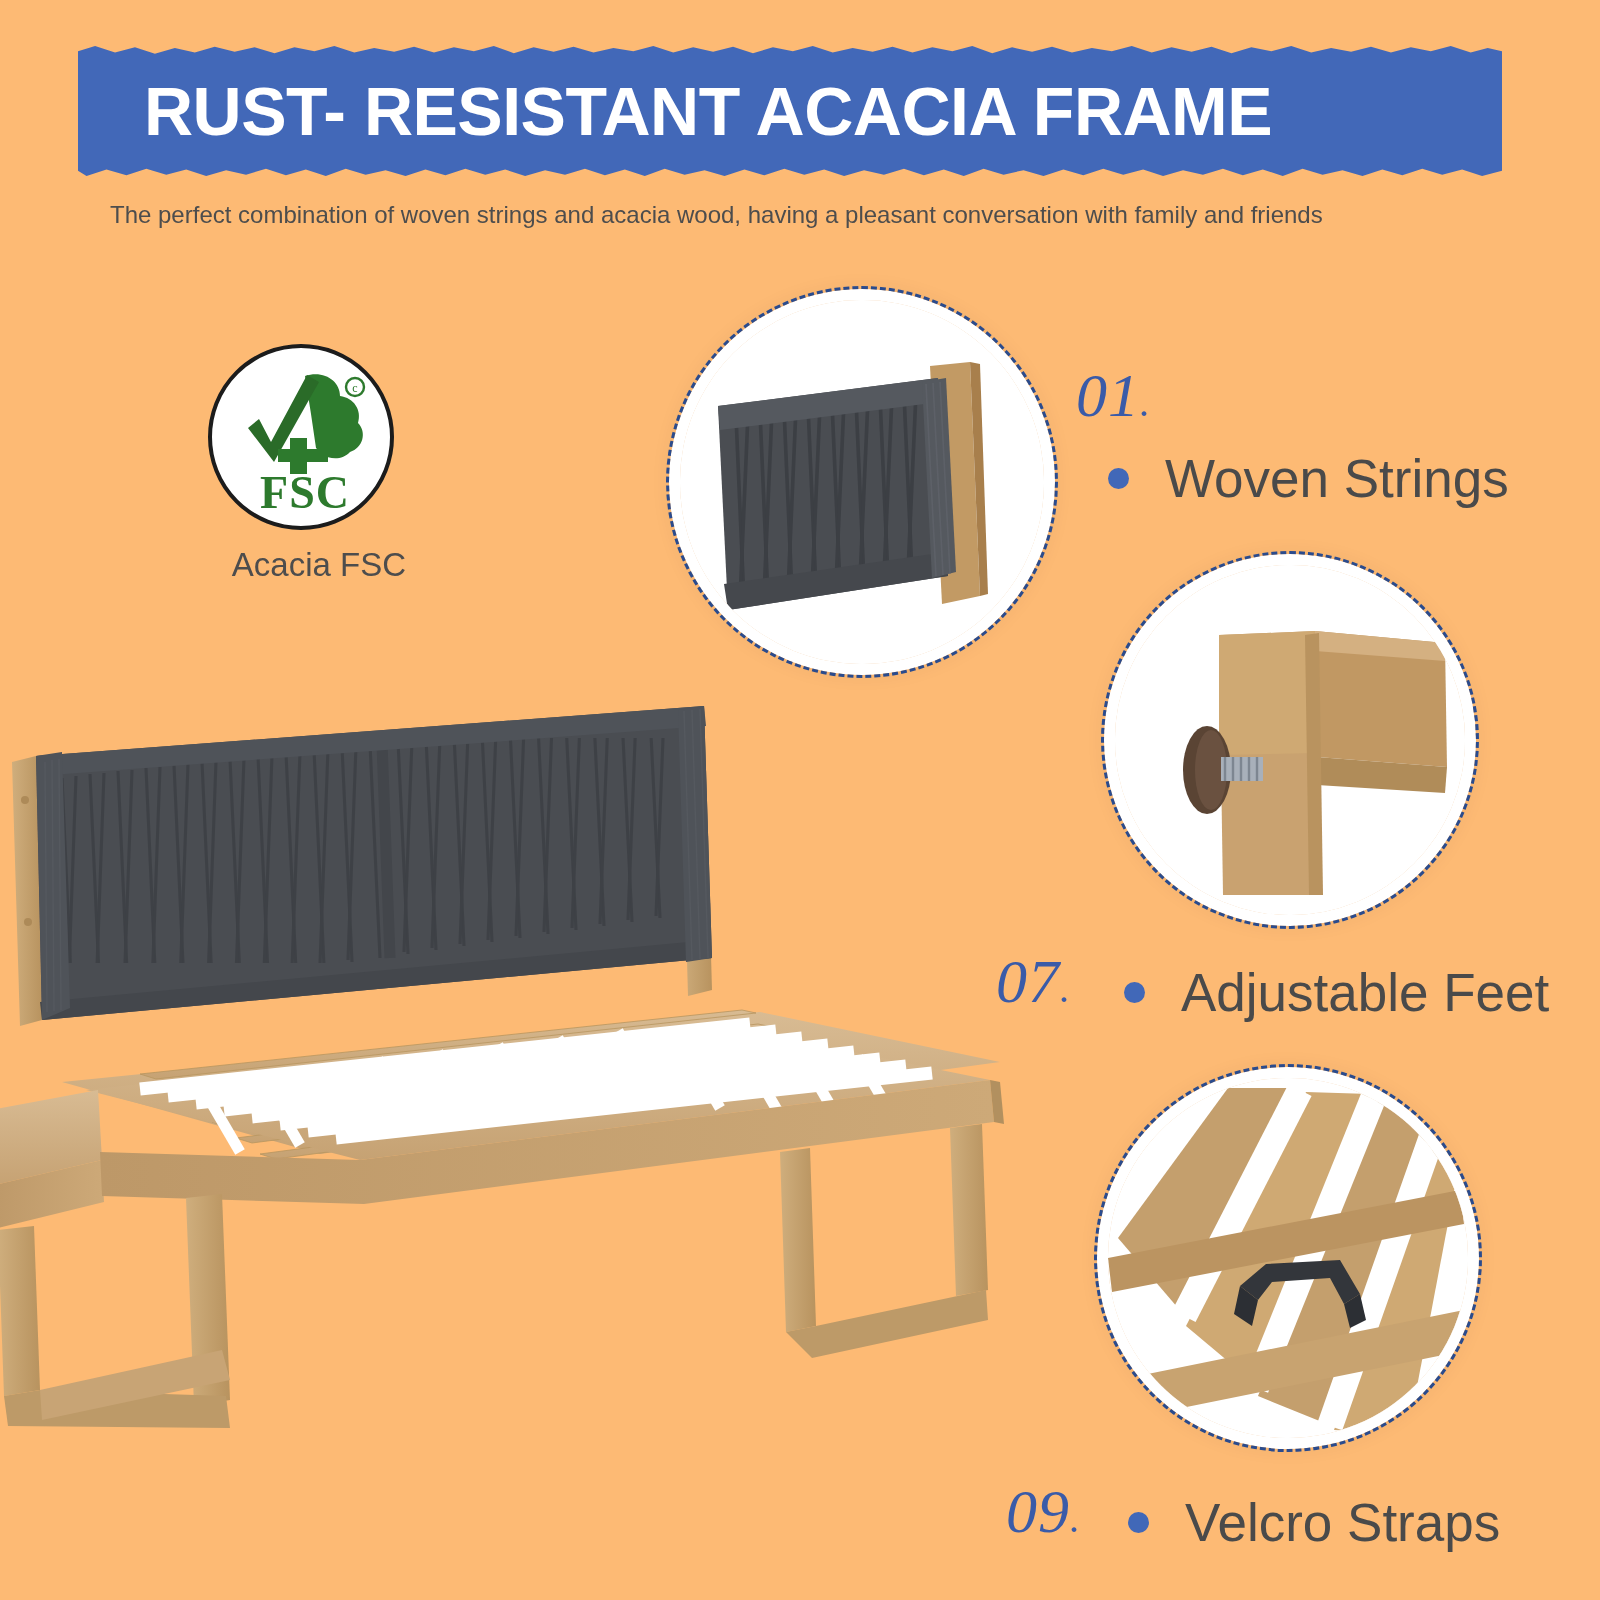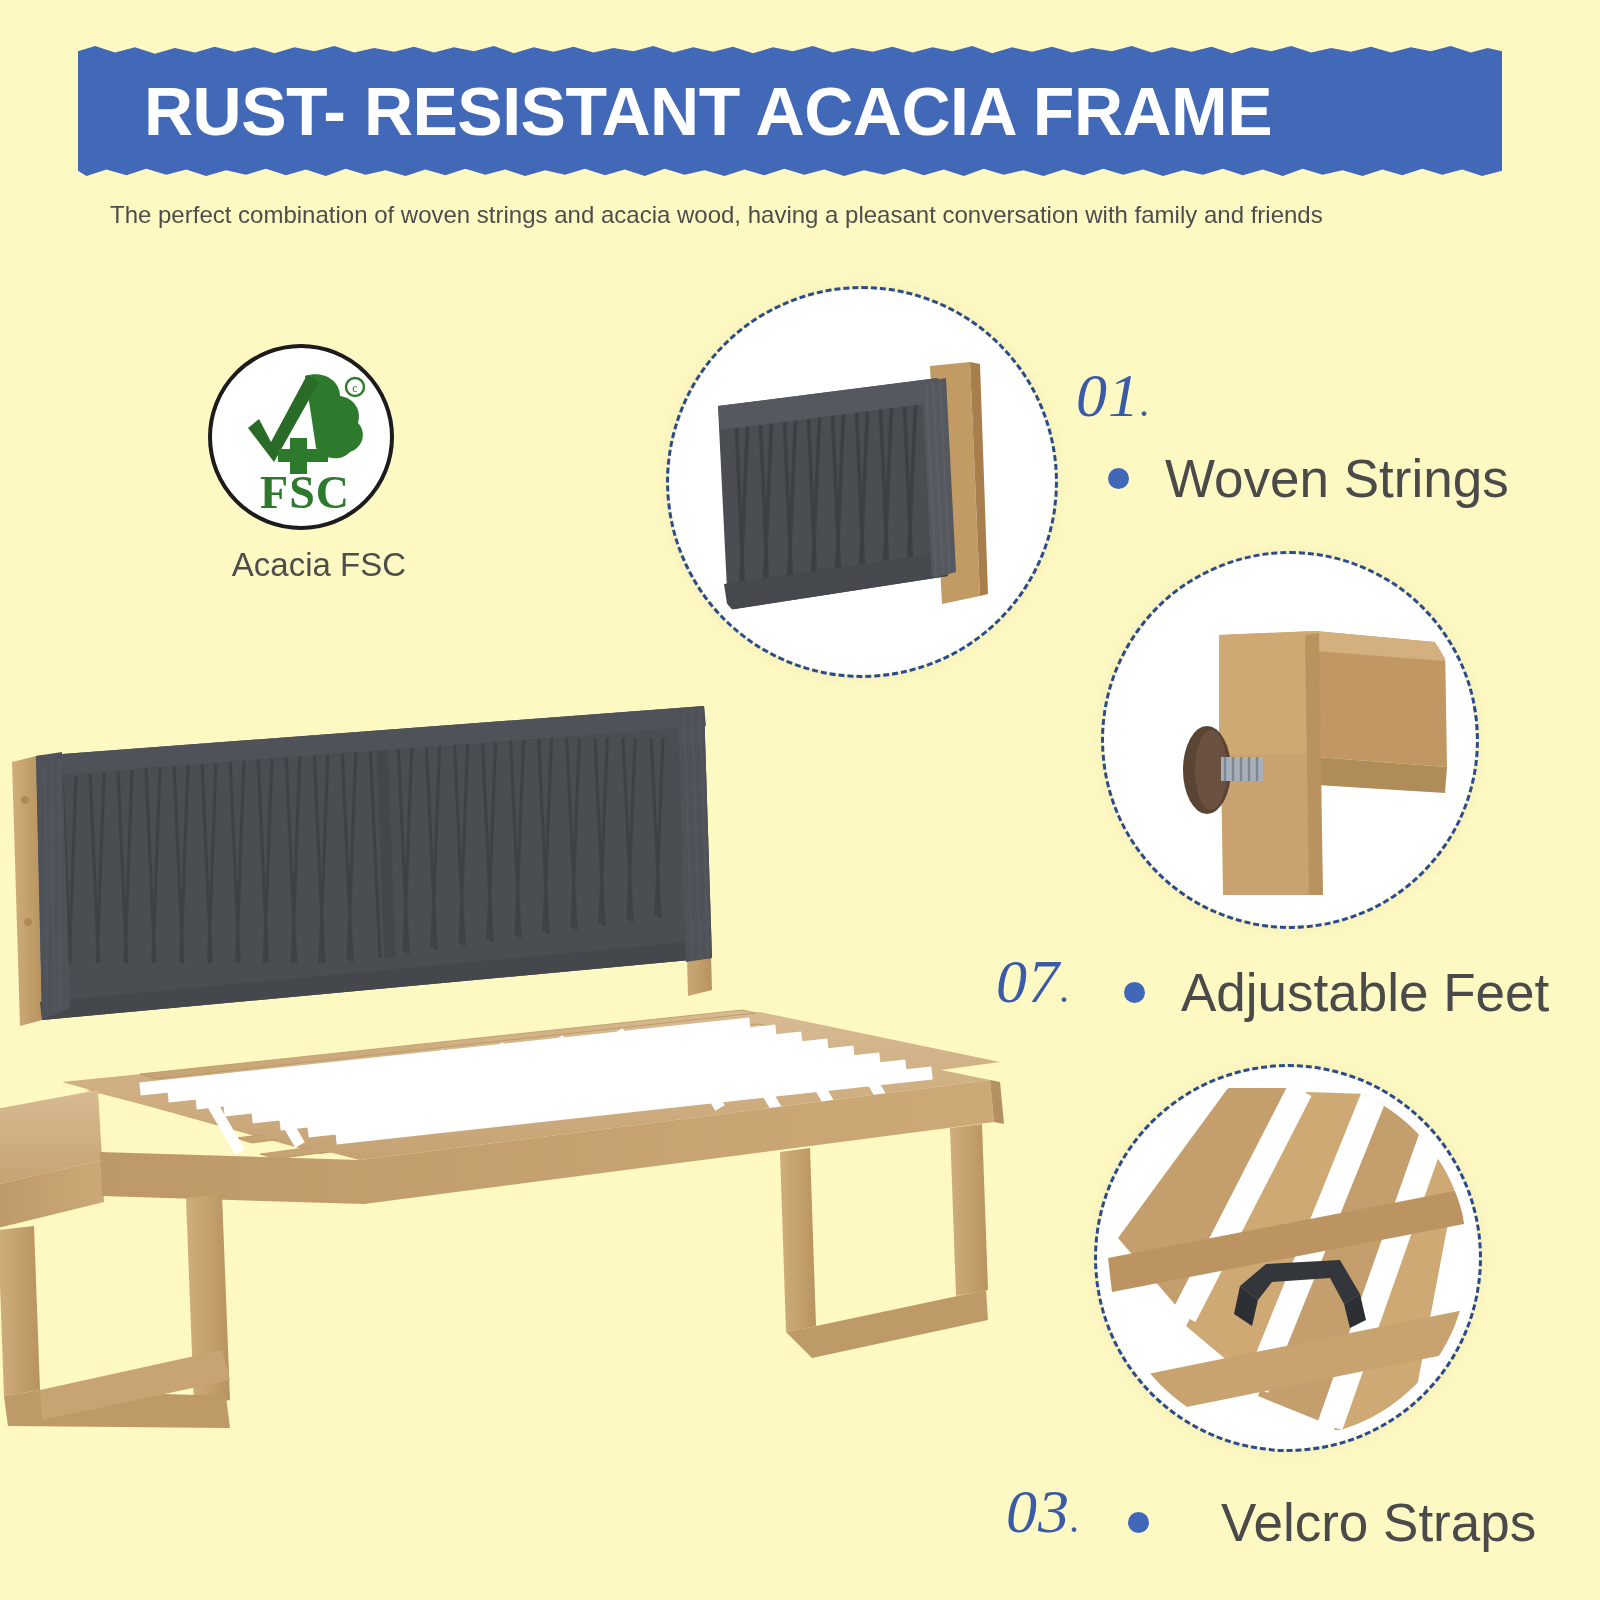--- a/index.html
+++ b/index.html
@@ -2,21 +2,21 @@
 <html><head>
 <meta charset="utf-8">
 <style>
   * { box-sizing: border-box; margin: 0; padding: 0; }
   html, body {
     width: 1600px; height: 1600px;
     background: #ffffff;
     font-family: "Liberation Sans", sans-serif;
     overflow: hidden;
   }
-  #stage { position: relative; width: 1600px; height: 1600px; background: #fef9c3; }
+  #stage { position: relative; width: 1600px; height: 1600px; background: #fdba74; }
 
   
   .banner {
     position: absolute; left: 78px; top: 46px;
     width: 1424px; height: 130px;
     background: #4268b8;
     display: flex; align-items: center;
     
     -webkit-mask-image:
       repeating-linear-gradient(90deg,#000 0 3px,#000 3px 6px);
@@ -425,19 +425,19 @@
       <path d="M20 300 L356 232 L360 272 L24 340 Z" fill="#c8a370"></path>
 
       <path d="M132 208 L158 186 L232 182 L252 216 L236 226 L222 200 L164 204 L150 222 Z" fill="#33363b"></path>
       <path d="M132 208 L150 222 L144 248 L126 236 Z" fill="#2c2f34"></path>
       <path d="M236 226 L252 216 L258 242 L242 250 Z" fill="#2c2f34"></path>
     </svg>
   </div>
   <div class="detail-white" style="left:1108px; top:1078px; width:360px; height:360px;"></div>
   <div class="detail-ring" style="left:1094px; top:1064px; width:388px; height:388px;"></div>
 
-  <div class="num" style="left:1006px; top:1476px;"><span>03</span><span class="dot">.</span></div>
-  <div class="lbl-row" style="left:1128px; top:1492px;gap:36px;">
+  <div class="num" style="left:1006px; top:1476px;"><span>09</span><span class="dot">.</span></div>
+  <div class="lbl-row" style="left:1128px; top:1492px;">
     <span class="bullet"></span>
     <span class="lbl-text">Velcro Straps</span>
   </div>
 
 </div>
 
 </body></html>

